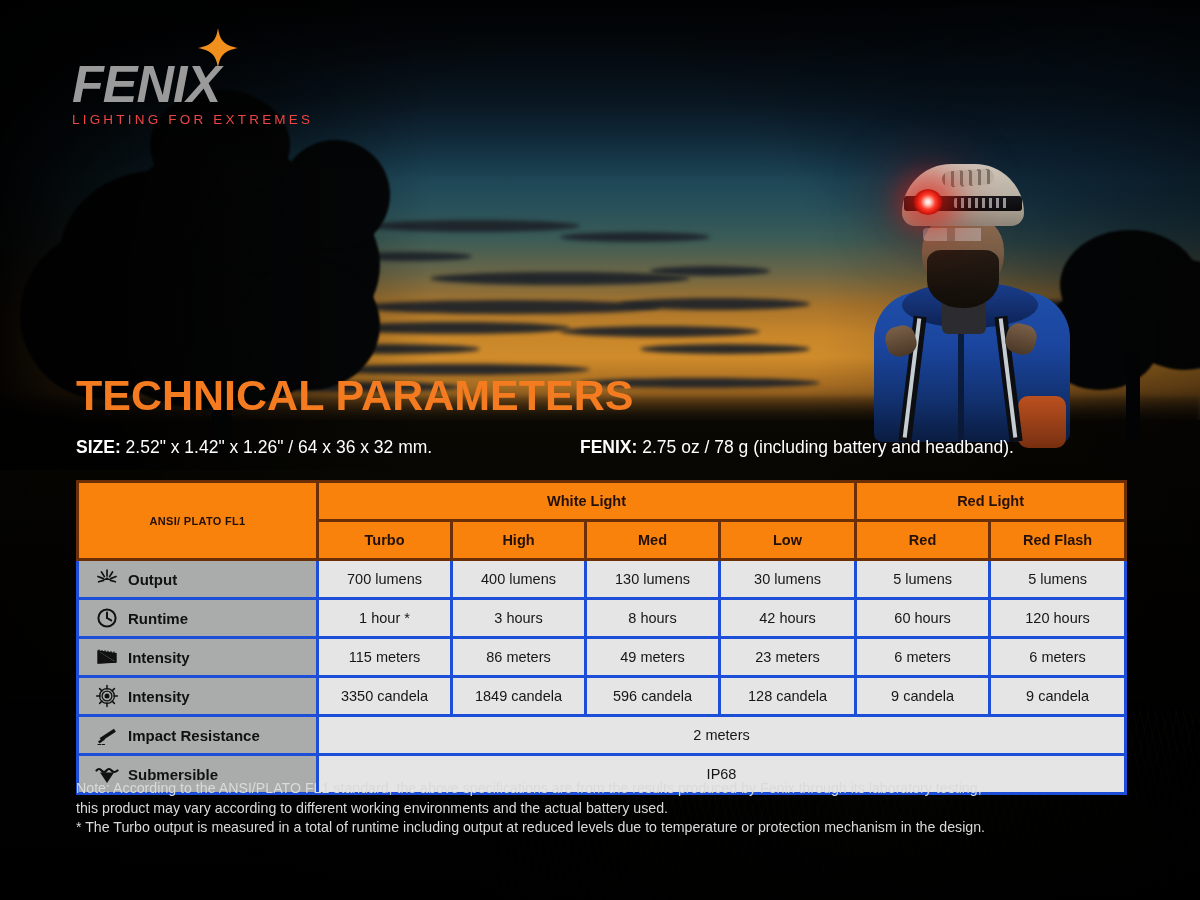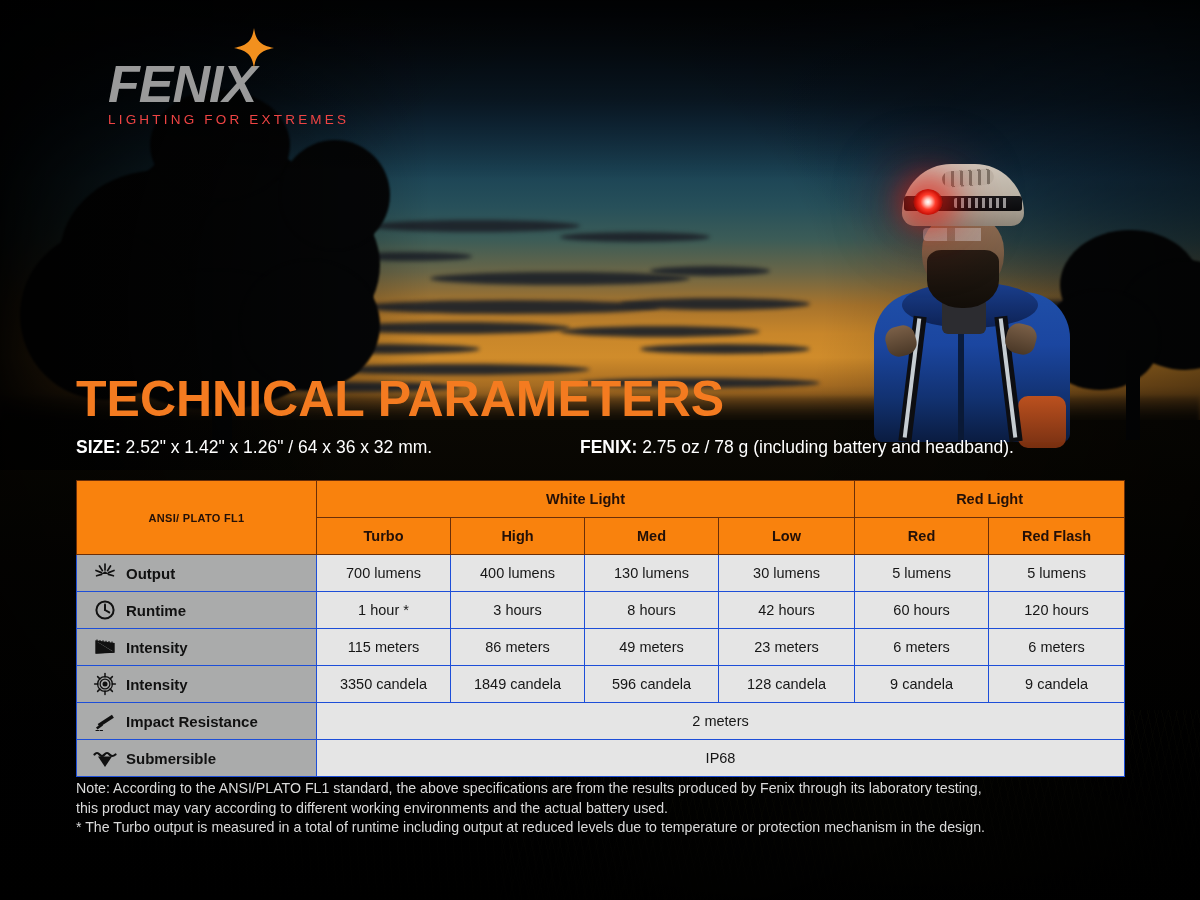--- a/index.html
+++ b/index.html
@@ -80,38 +80,38 @@
   .reflL{position:absolute;left:80px;top:178px;width:4px;height:120px;background:#e8eef5;opacity:.85;transform:rotate(7deg);}
   .reflR{position:absolute;left:176px;top:178px;width:4px;height:120px;background:#e8eef5;opacity:.85;transform:rotate(-7deg);}
   .handL{position:absolute;left:56px;top:186px;width:30px;height:30px;border-radius:12px;
        background:linear-gradient(to bottom,#7a5f47,#4a3827);transform:rotate(-15deg);}
   .handR{position:absolute;left:176px;top:184px;width:30px;height:30px;border-radius:12px;
        background:linear-gradient(to bottom,#7a5f47,#4a3827);transform:rotate(15deg);}
   .packO{position:absolute;left:188px;top:256px;width:48px;height:52px;border-radius:10px;
        background:linear-gradient(to bottom,#c4521a,#7d3110);opacity:.95;}
 
   
-  .logo{position:absolute;left:72px;top:58px;margin-left:36px;}
+  .logo{position:absolute;left:72px;top:58px;}
   .logo-word{font-family:"Liberation Sans",sans-serif;font-weight:bold;font-style:italic;
        font-size:52px;letter-spacing:-1px;color:#9a9a9a;line-height:1;}
   .logo-tag{font-family:"Liberation Sans",sans-serif;font-size:13.5px;letter-spacing:3.2px;
        color:#ef4444;margin-top:2px;}
   .logo-star{position:absolute;left:126px;top:-30px;width:40px;height:40px;}
 
   
-  .title{position:absolute;left:76px;top:374px;font-size:50px;font-weight:bold;
+  .title{position:absolute;left:76px;top:374px;font-size:43px;font-weight:bold;
        color:#f47b20;letter-spacing:0px;line-height:1;white-space:nowrap;}
   .sizeline{position:absolute;left:76px;top:437px;font-size:17.5px;color:#fff;white-space:nowrap;}
   .weightline{position:absolute;left:580px;top:437px;font-size:17.5px;color:#fff;white-space:nowrap;}
   .sizeline b,.weightline b{font-weight:bold;}
 
   
   table{position:absolute;left:76px;top:480px;width:1048px;border-collapse:collapse;
         table-layout:fixed;font-size:14.5px;}
-  table th,table td{border:1px solid #1d4ed8;padding:0;text-align:center;color:#111;
+  table th,table td{border:3px solid #1d4ed8;padding:0;text-align:center;color:#111;
         height:36px;vertical-align:middle;}
   th.hdr{background:#f9820d;color:#231008;font-weight:bold;border-color:#6b2f08;}
   th.hdr.ansi{font-weight:bold;font-size:11px;letter-spacing:.3px;}
   td.cell{background:#e5e5e5;color:#161616;font-weight:normal;}
   td.rowlabel{background:#aaabab;color:#111;font-weight:bold;text-align:left;
         padding-left:16px;font-size:15px;}
   .rowlabel-inner{display:flex;align-items:center;gap:9px;}
   .ricon{width:24px;height:24px;flex:0 0 24px;display:block;}
   col.c0{width:240px;} col.c1{width:134px;} col.c2{width:134px;}
   col.c3{width:134px;} col.c4{width:136px;} col.c5{width:134px;} col.c6{width:136px;}

